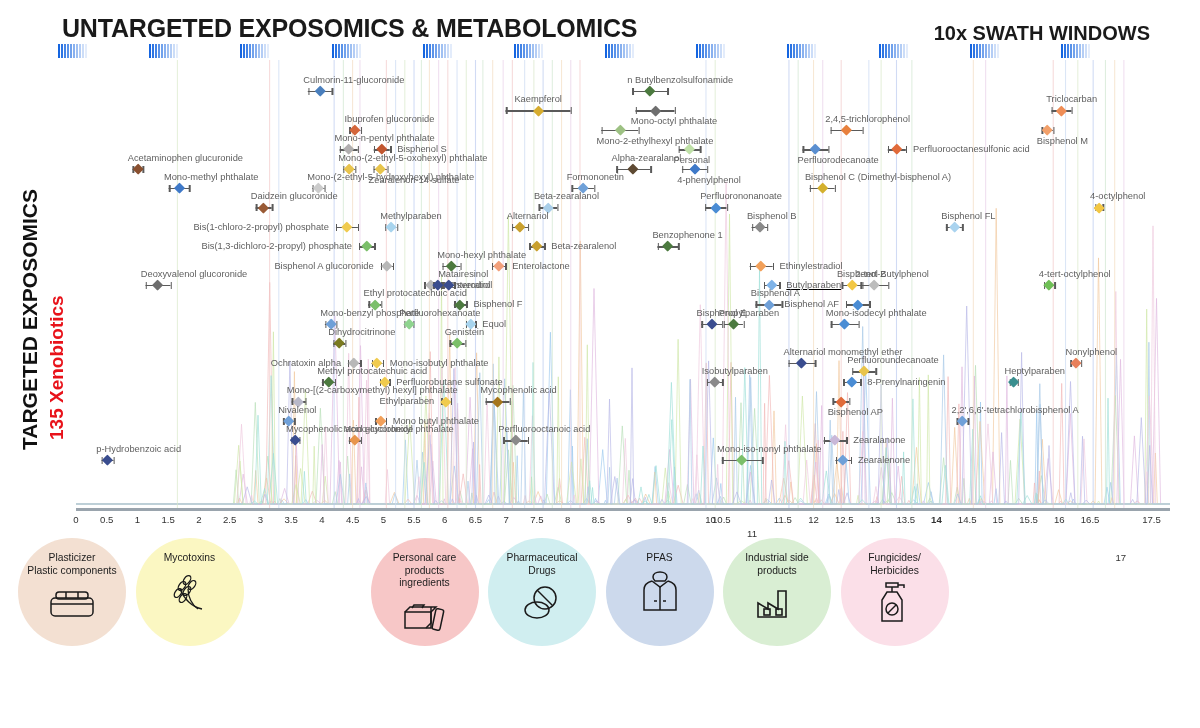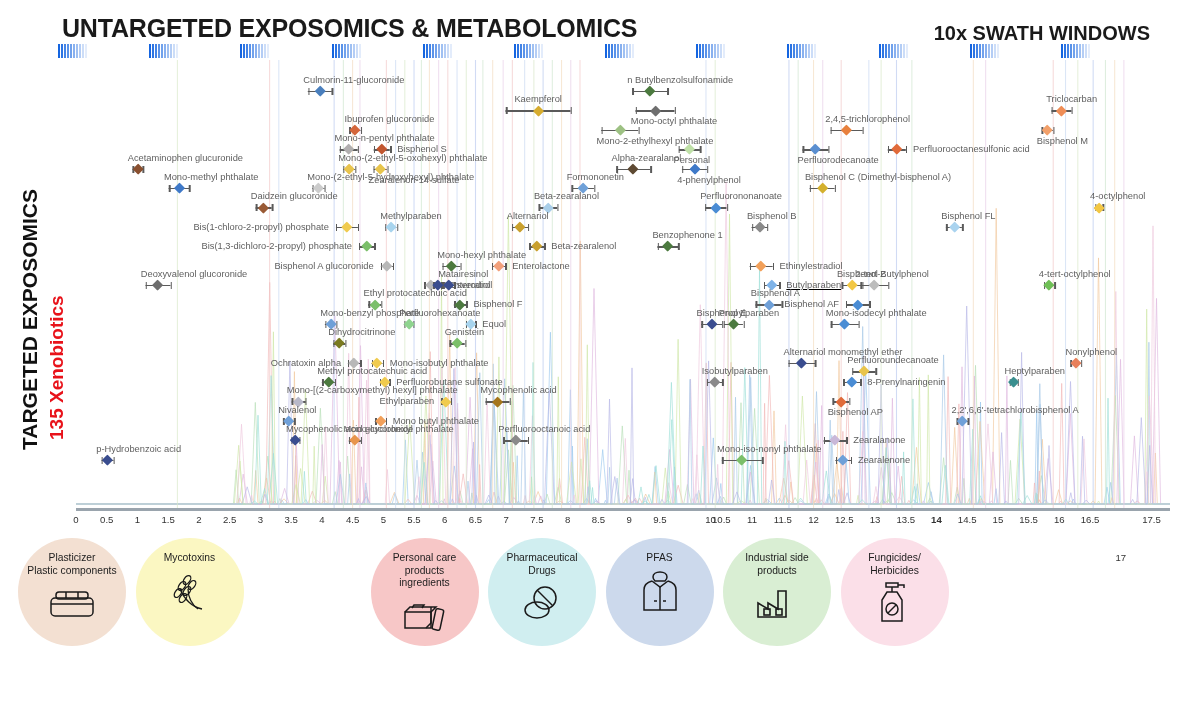--- a/index.html
+++ b/index.html
@@ -1082,21 +1082,21 @@
       <div class="xtick" style="left: 368.764px;">6</div>
       <div class="xtick" style="left: 399.494px;">6.5</div>
       <div class="xtick" style="left: 430.225px;">7</div>
       <div class="xtick" style="left: 460.955px;">7.5</div>
       <div class="xtick" style="left: 491.685px;">8</div>
       <div class="xtick" style="left: 522.416px;">8.5</div>
       <div class="xtick" style="left: 553.146px;">9</div>
       <div class="xtick" style="left: 583.876px;">9.5</div>
       <div class="xtick" style="left: 614.607px; margin-left: 20px;">10</div>
       <div class="xtick" style="left: 645.337px;">10.5</div>
-      <div class="xtick" style="left: 676.067px;">11</div>
+      <div class="xtick" style="left: 676.067px; margin-top: 14px;">11</div>
       <div class="xtick" style="left: 706.798px;">11.5</div>
       <div class="xtick" style="left: 737.528px;">12</div>
       <div class="xtick" style="left: 768.258px;">12.5</div>
       <div class="xtick" style="left: 798.989px;">13</div>
       <div class="xtick" style="left: 829.719px;">13.5</div>
       <div class="xtick" style="left: 860.449px; font-weight: bold;">14</div>
       <div class="xtick" style="left: 891.18px;">14.5</div>
       <div class="xtick" style="left: 921.91px;">15</div>
       <div class="xtick" style="left: 952.64px;">15.5</div>
       <div class="xtick" style="left: 983.371px;">16</div>

